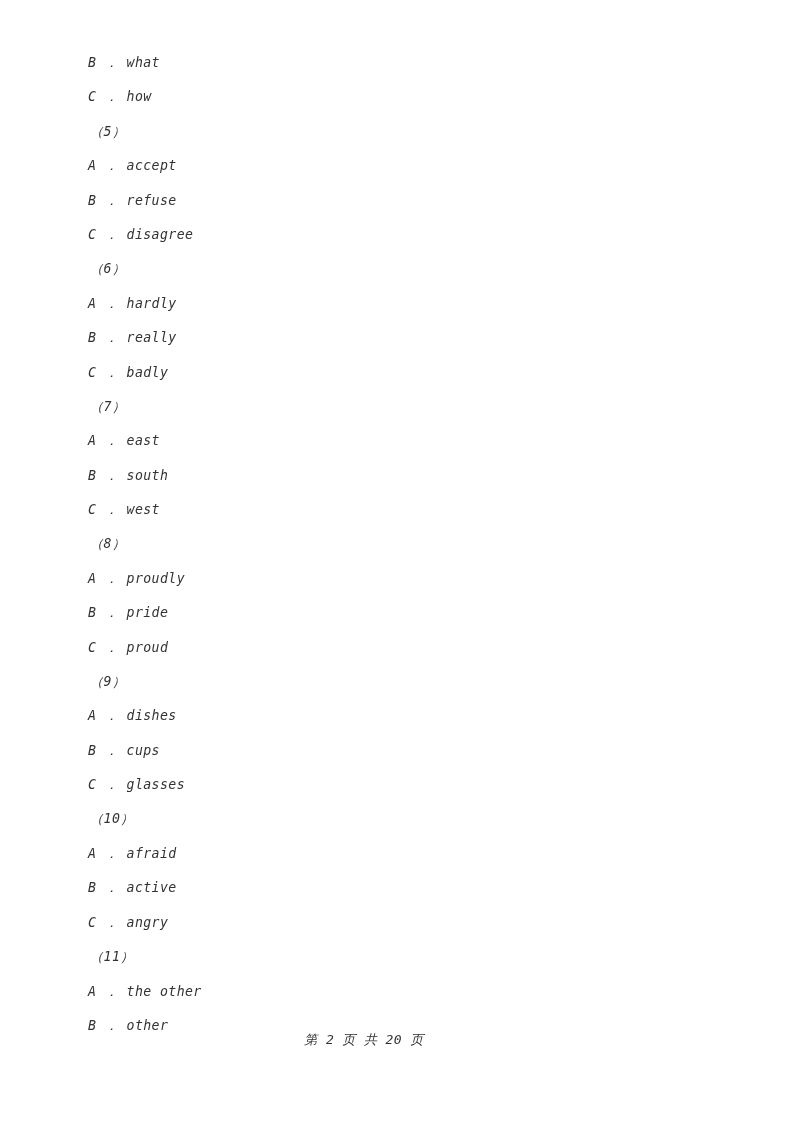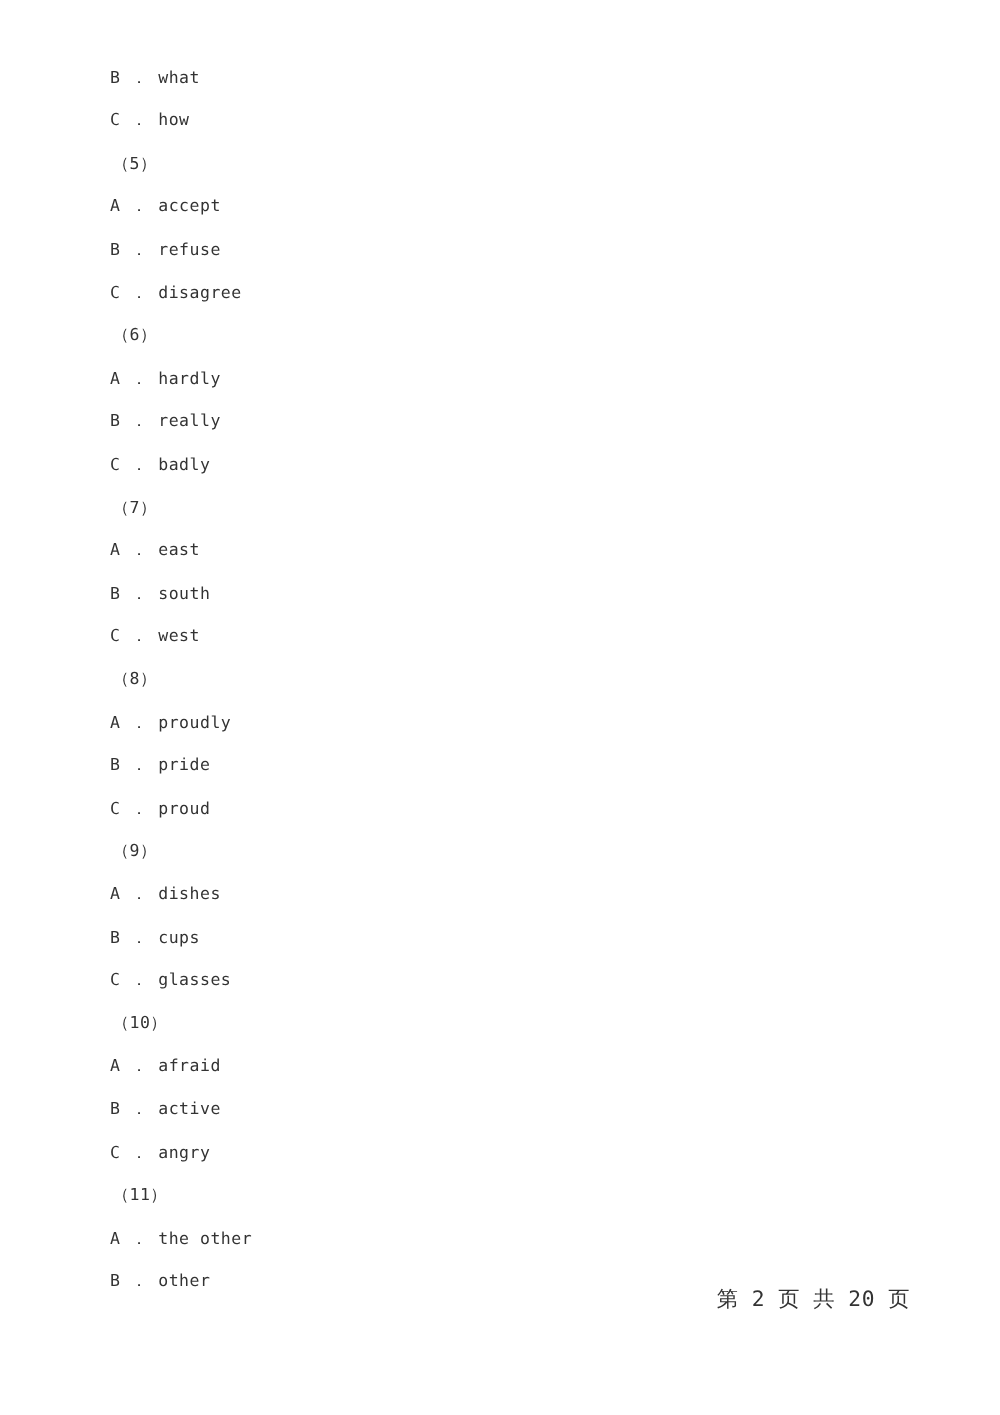--- a/index.html
+++ b/index.html
@@ -15,20 +15,21 @@
     font-family: "DejaVu Sans Mono", "Liberation Mono", monospace;
     -webkit-font-smoothing: antialiased;
   }
   .page {
     position: absolute;
     left: 0;
     top: 0;
     width: 800px;
     height: 1132px;
     background: #ffffff;
+    font-style: italic;
   }
   .content {
     position: absolute;
     left: 0;
     top: 0;
     width: 800px;
   }
   
   .line {
     position: absolute;
@@ -45,22 +46,22 @@
     padding-left: 88px;
   }
   .line.qnum {
     padding-left: 90px;
   }
   .footer {
     position: absolute;
     left: 0;
     top: 1030px;
     width: 728px;
-    text-align: right;
-    font-size: 17px;
+    text-align: center;
+    font-size: 13px;
     line-height: 20px;
     color: #333333;
     white-space: pre;
     letter-spacing: 0.4px;
     font-family: "DejaVu Sans Mono", "Liberation Mono", monospace;
   }
 </style>
 </head>
 <body>
 

